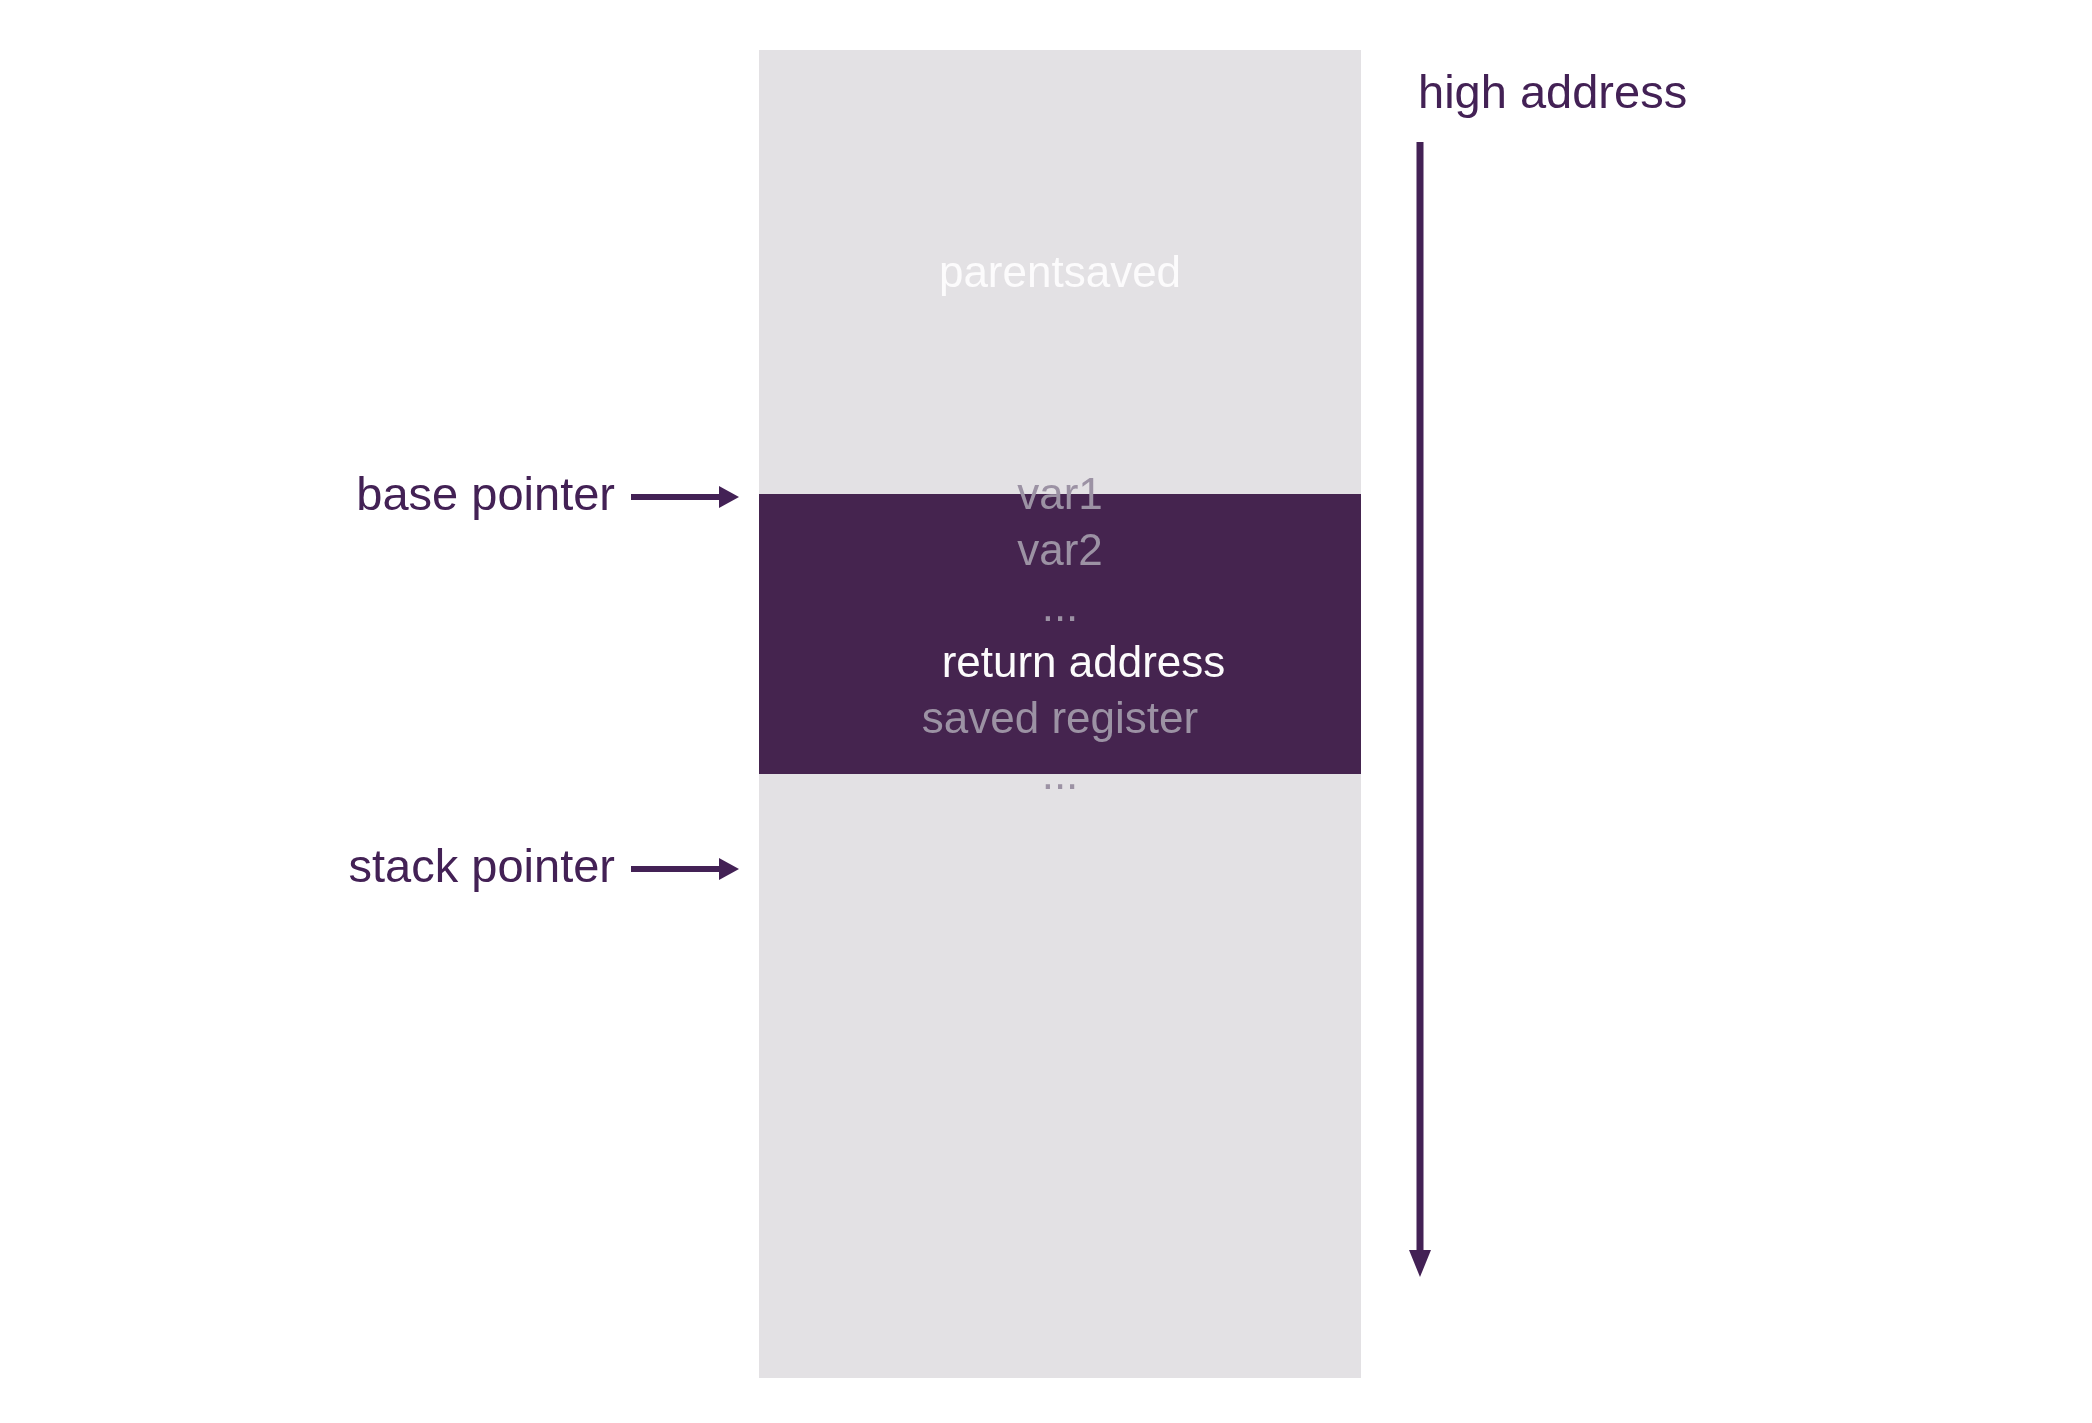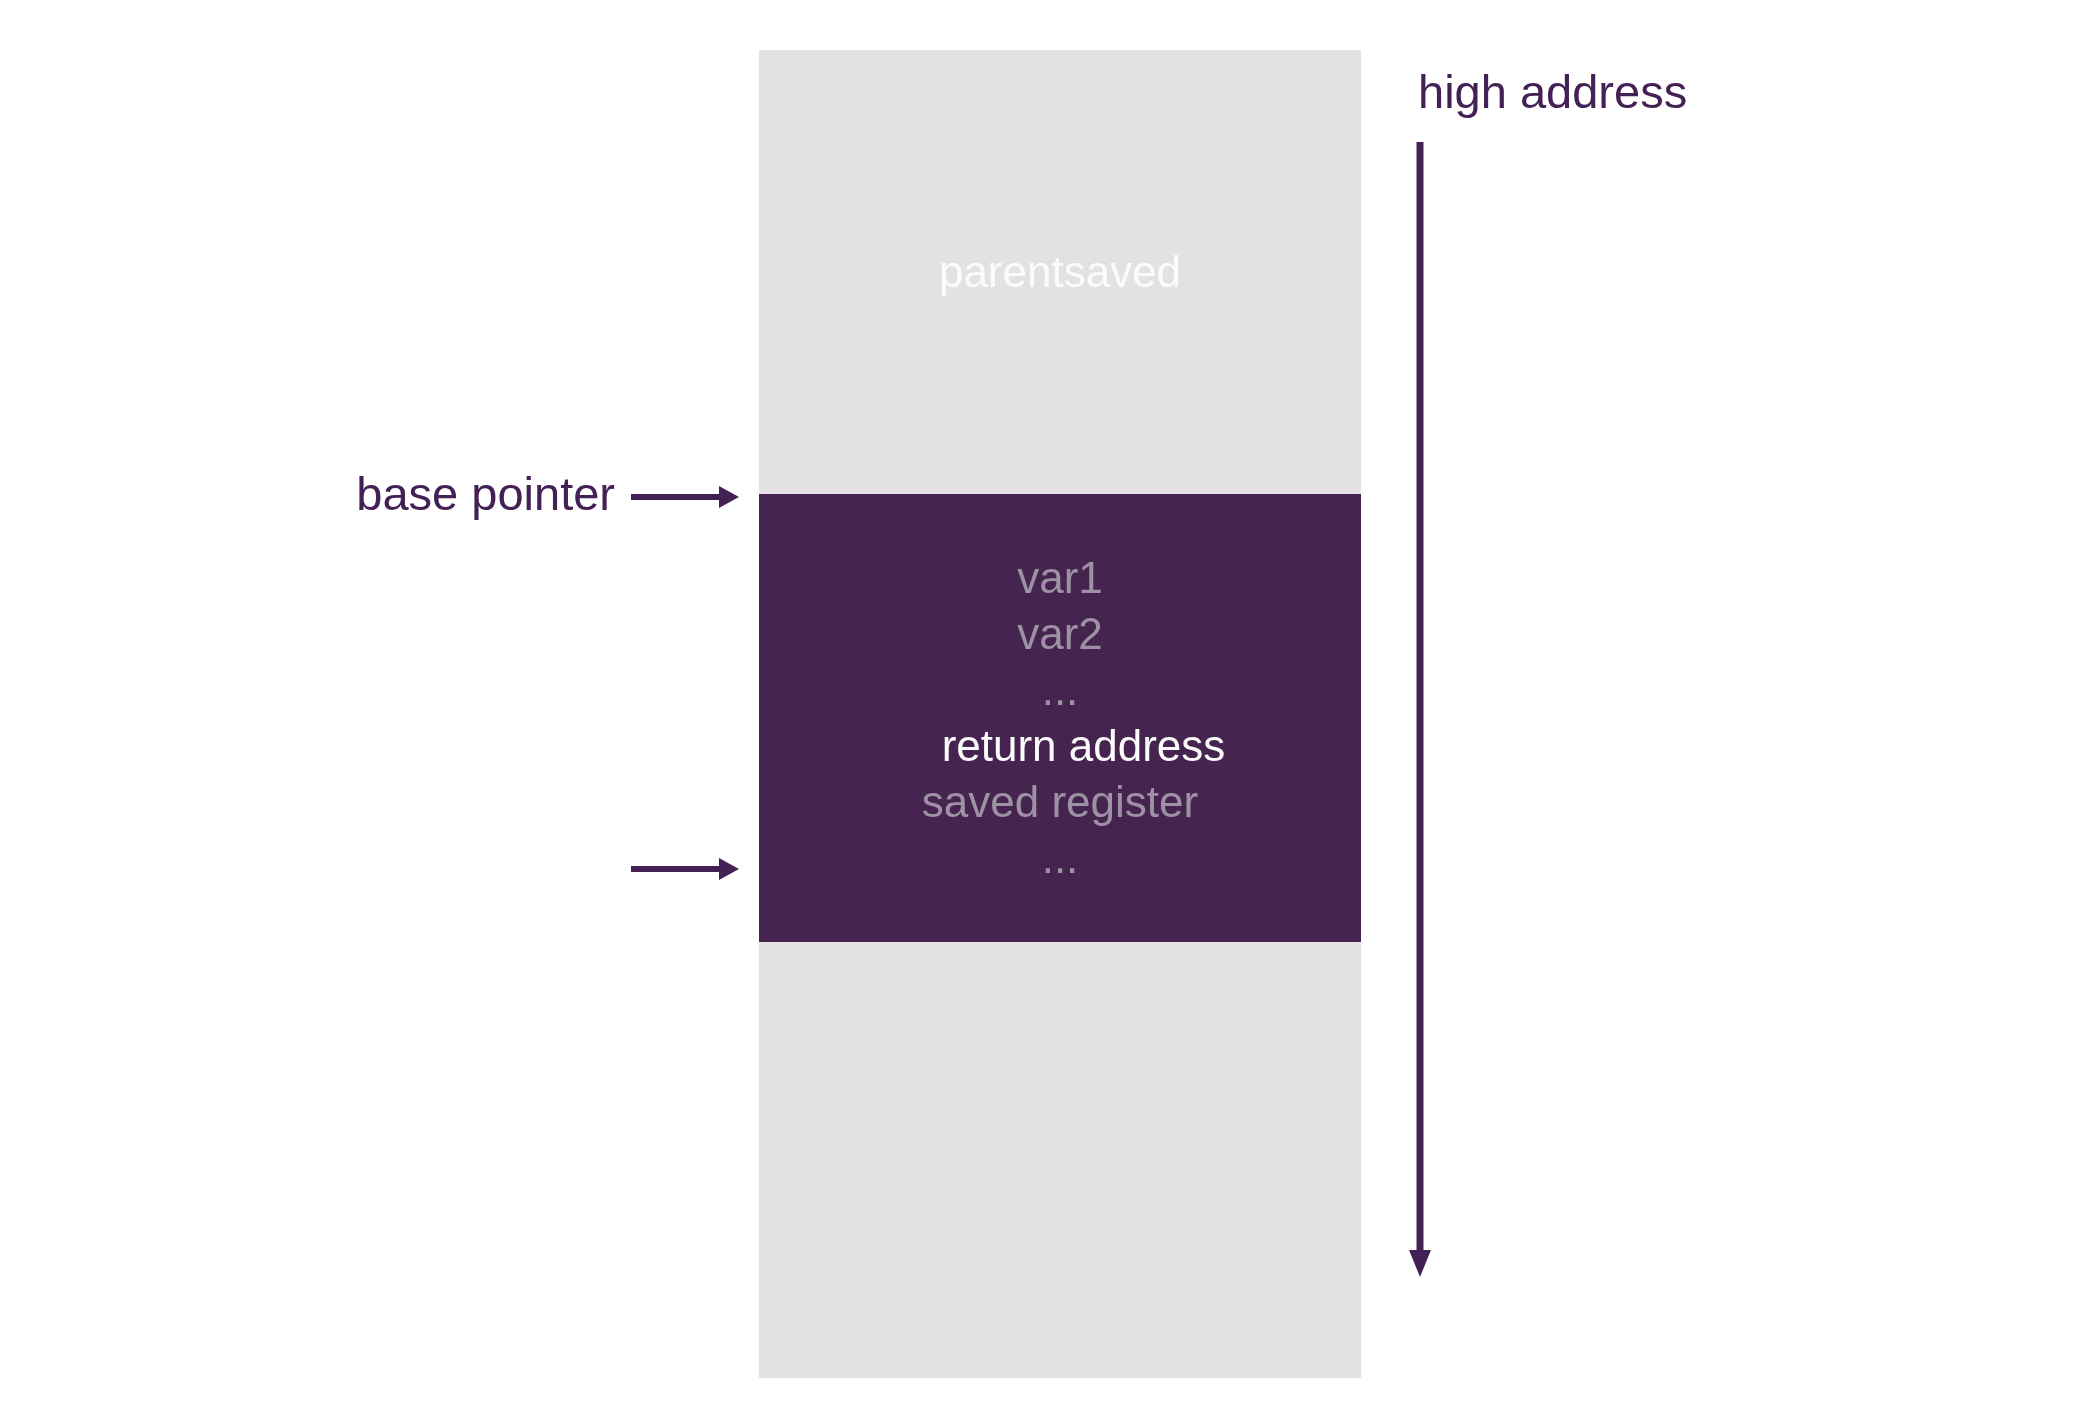--- a/index.html
+++ b/index.html
@@ -37,21 +37,21 @@
     color: var(--bright-text, #fcfbfc);
     font-size: 44px;
     line-height: 52px;
     text-align: center;
   }
   .current-frame-region {
     position: absolute;
     left: 759px;
     top: 494px;
     width: 602px;
-    height: 448px;
+    height: 280px;
     background: var(--frame-purple, #45244f);
     display: flex;
     flex-direction: column;
     align-items: center;
     justify-content: center;
     font-size: 44px;
     text-align: center;
   }
   .frame-row {
     line-height: 56px;
@@ -127,20 +127,21 @@
       <div class="frame-row muted">saved register</div>
       <div class="frame-row muted">...</div>
     </div>
 
   <div class="pointer-label base">base pointer</div>
   <svg class="h-arrow base" viewBox="0 0 112 36" xmlns="http://www.w3.org/2000/svg">
     <line x1="2" y1="18" x2="91" y2="18" stroke="currentColor" stroke-width="6"></line>
     <polygon points="90,7 110,18 90,29" fill="currentColor"></polygon>
   </svg>
 
+  <div class="pointer-label stack">stack pointer</div>
   <svg class="h-arrow stack" viewBox="0 0 112 36" xmlns="http://www.w3.org/2000/svg">
     <line x1="2" y1="18" x2="91" y2="18" stroke="currentColor" stroke-width="6"></line>
     <polygon points="90,7 110,18 90,29" fill="currentColor"></polygon>
   </svg>
 
   <div class="address-label high">high address</div>
 
   <svg class="v-arrow" viewBox="0 0 40 1140" xmlns="http://www.w3.org/2000/svg">
     <line x1="20" y1="2" x2="20" y2="1114" stroke="currentColor" stroke-width="7"></line>
     <polygon points="9,1110 31,1110 20,1137" fill="currentColor"></polygon>

